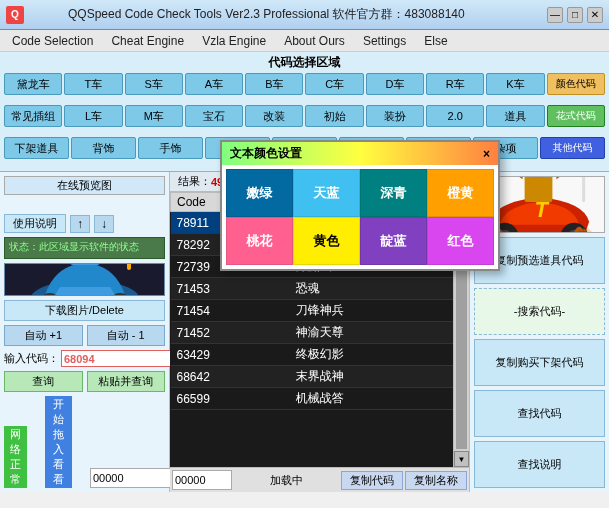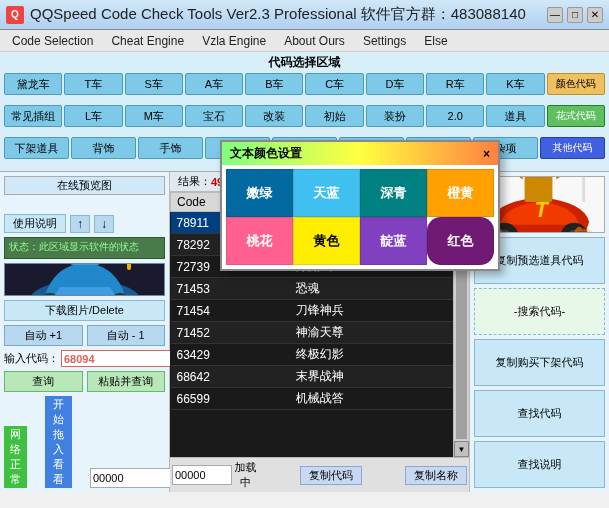--- a/index.html
+++ b/index.html
@@ -33,22 +33,23 @@
       background: #e44;
       border-radius: 2px;
       display: flex;
       align-items: center;
       justify-content: center;
       color: white;
       font-weight: bold;
       font-size: 10px;
     }
     #title-text {
-      font-size: 15px;
+      font-size: 12px;
       color: #222;
+      margin-left: 38px;
     }
     #title-controls {
       display: flex;
       gap: 4px;
     }
     .title-btn {
       width: 16px;
       height: 16px;
       background: #ccc;
       border: 1px solid #999;
@@ -374,21 +375,20 @@
       font-size: 11px;
       flex: 1;
       text-align: center;
     }
     .bottom-btn {
       padding: 1px 8px;
       background: #c8d8f0;
       border: 1px solid #88a8d8;
       cursor: pointer;
       font-size: 11px;
-      margin-left: 41px;
     }
     
     #right-panel {
       width: 140px;
       background: #e8f4fc;
       border-left: 1px solid #bbb;
       padding: 4px;
       display: flex;
       flex-direction: column;
       gap: 4px;
@@ -698,15 +698,15 @@
     <span id="color-dialog-close">×</span>
   </div>
   <div id="color-grid">
   <div class="color-cell" style="background: #0369a1;">嫩绿</div>
       <div class="color-cell" style="background: rgb(64, 192, 240);">天蓝</div>
       <div class="color-cell" style="background: rgb(0, 128, 128);">深青</div>
       <div class="color-cell" style="background: rgb(255, 160, 0);">橙黄</div>
       <div class="color-cell" style="background: rgb(255, 96, 144);">桃花</div>
       <div class="color-cell dark-text" style="background: rgb(255, 238, 0);">黄色</div>
       <div class="color-cell" style="background: rgb(128, 64, 192);">靛蓝</div>
-      <div class="color-cell" style="background: #701a75; border-radius: 14px;">红色</div>
+      <div class="color-cell" style="background: #d946ef;">红色</div>
     </div>
 </div>
 
 </body></html>

